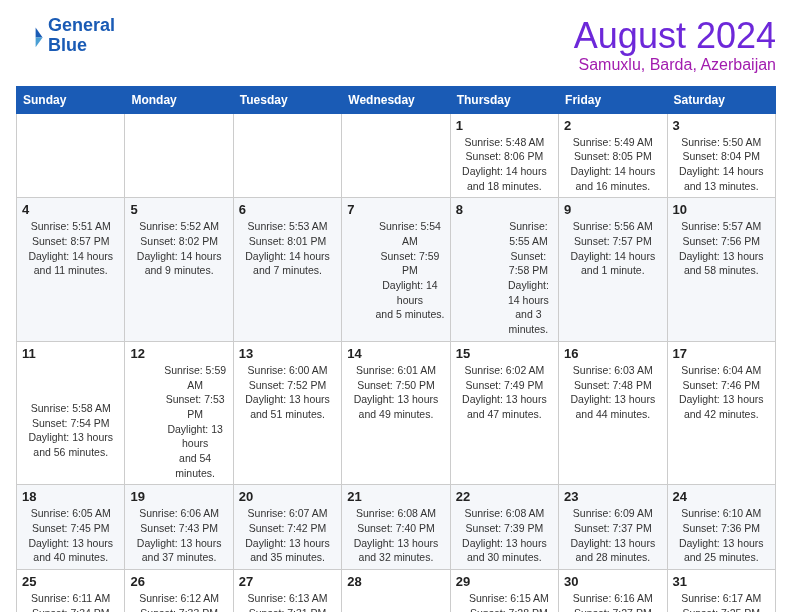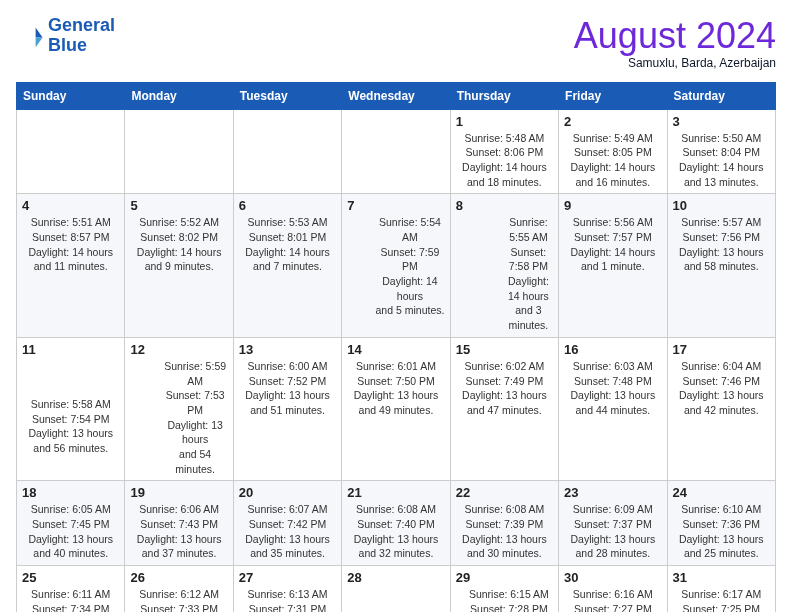--- a/index.html
+++ b/index.html
@@ -35,22 +35,22 @@
     .title-block {
       text-align: right;
     }
     .month-title {
       font-size: 36px;
       font-weight: 300;
       color: #6d28d9;
       line-height: 1.1;
     }
     .location {
-      font-size: 12px;
-      color: #0f172a;
+      font-size: 16px;
+      color: #a21caf;
     }
     .calendar {
       width: 100%;
       border-collapse: collapse;
       font-size: 11px;
     }
     .calendar th {
       background: #1a5bb5;
       color: #fff;
       text-align: left;

